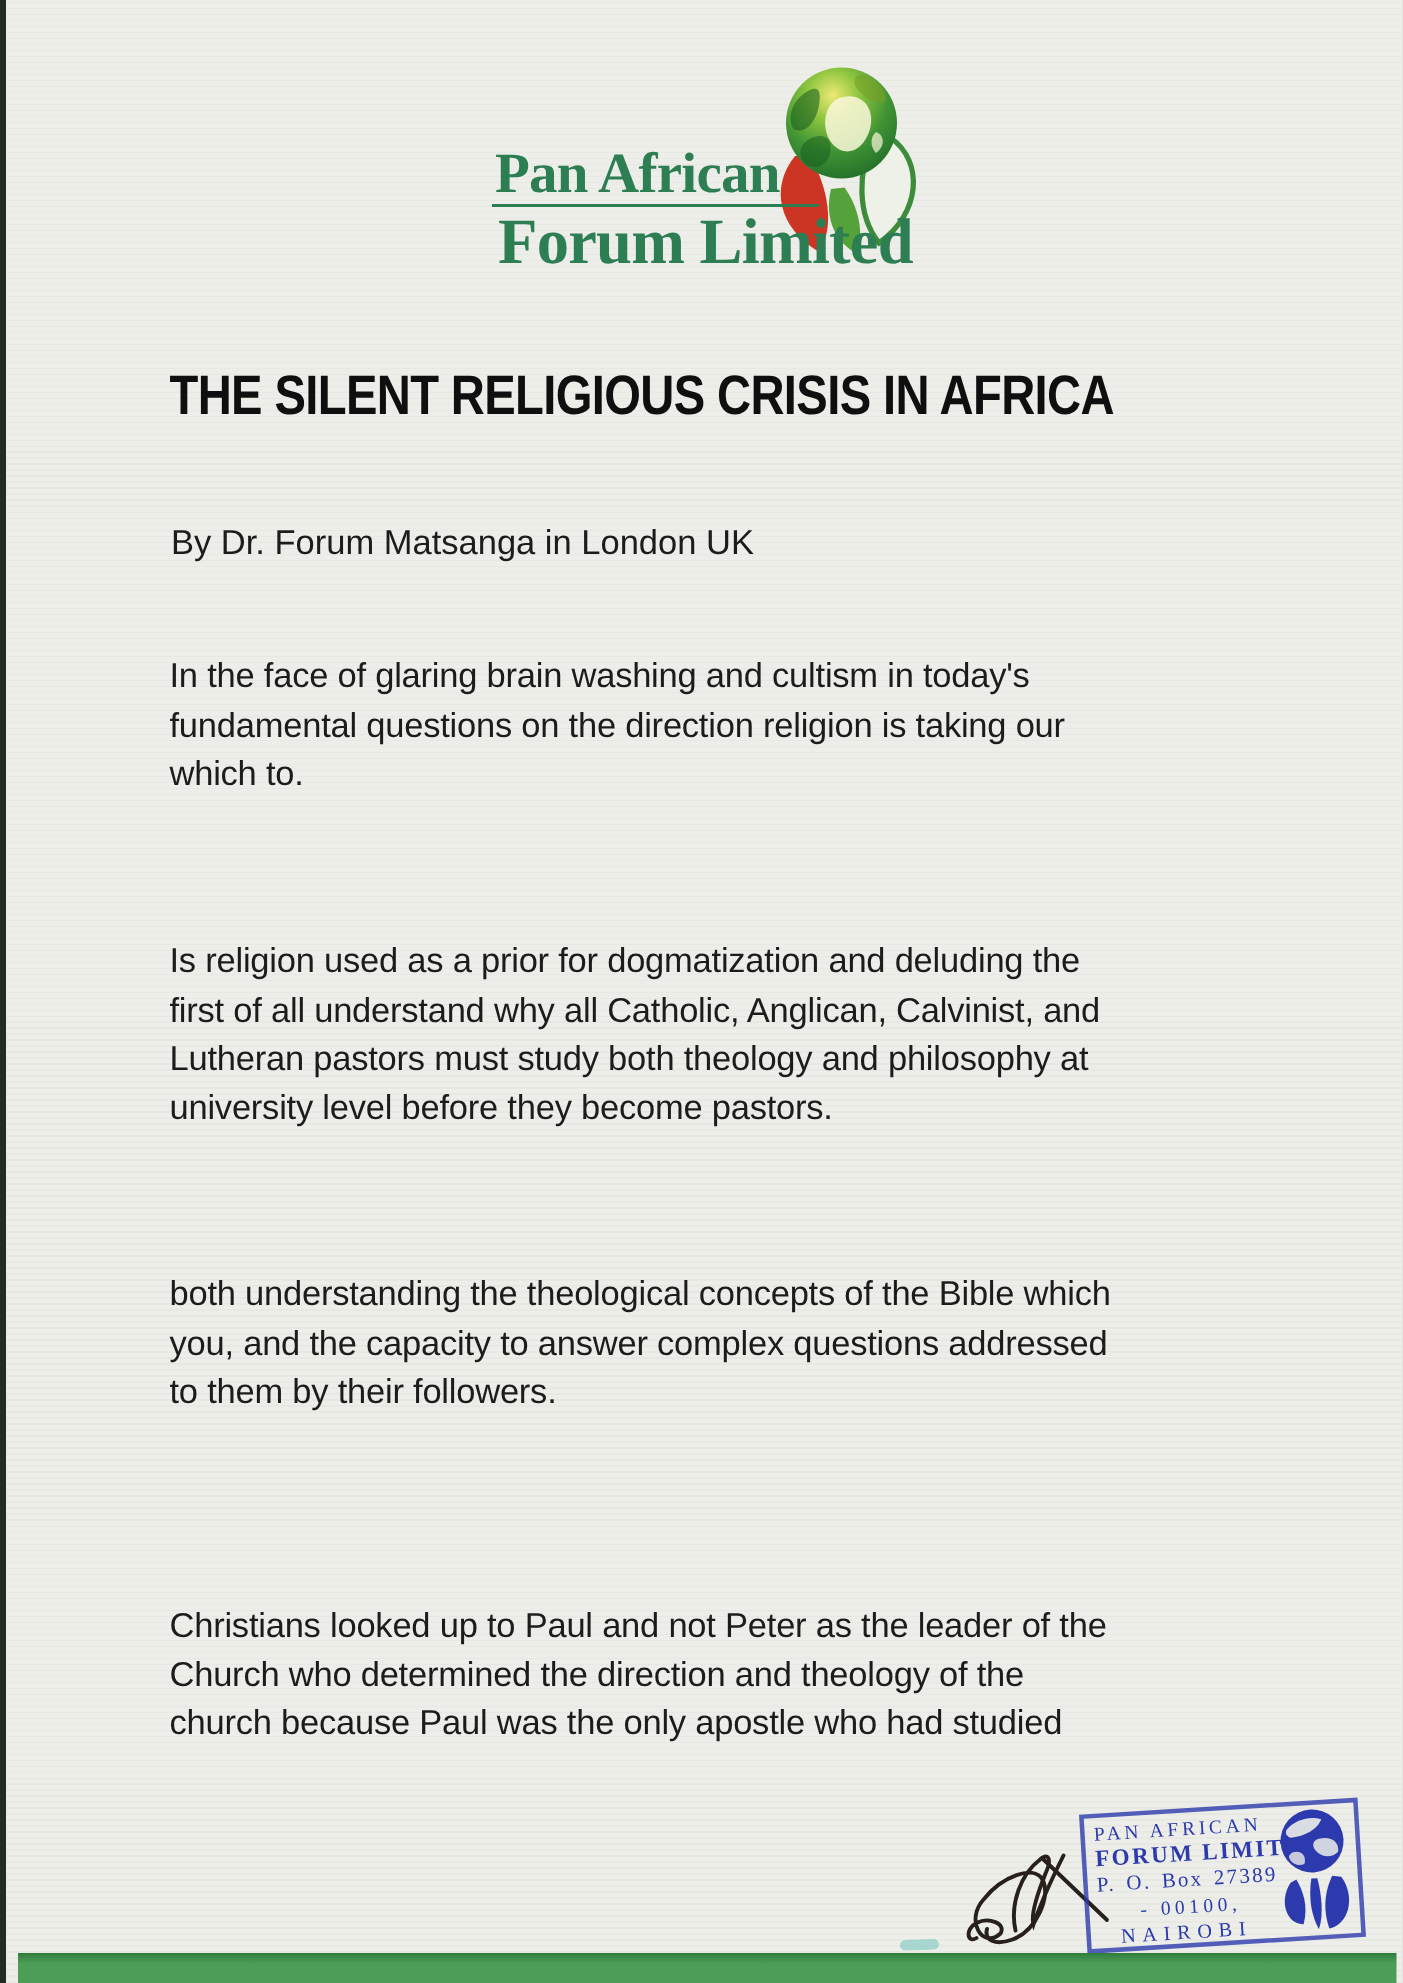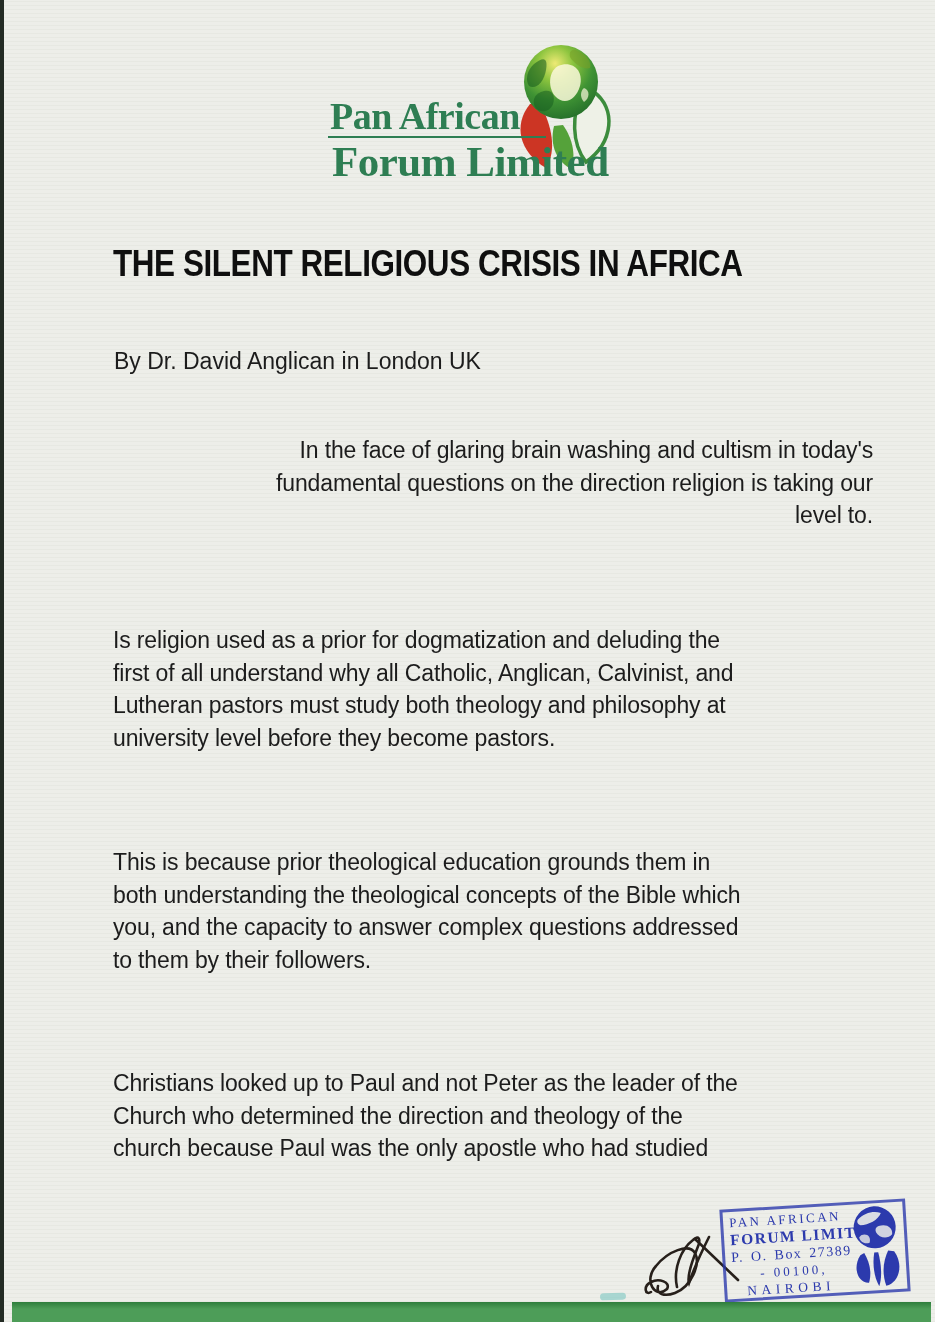--- a/index.html
+++ b/index.html
@@ -31,21 +31,21 @@
     position:absolute;left:113px;top:243px;
     font-weight:bold;font-size:37px;line-height:42px;letter-spacing:-0.5px;color:#0f0f0f;
     transform:scaleX(0.85);transform-origin:left top;white-space:nowrap;
   }
   .byline{
     position:absolute;left:114px;top:346px;
     font-size:23px;line-height:30px;color:#1c1c1c;white-space:nowrap;
   }
   .para{position:absolute;left:113px;width:760px;color:#1c1c1c;}
   .tline{font-size:23px;line-height:32.5px;letter-spacing:-0.15px;white-space:nowrap;}
-  .p1{top:434px;text-align:right;} .p2{top:624px;} .p3{top:846px;} .p4{top:1067px;}
+  .p1{top:434px;} .p2{top:624px;} .p3{top:846px;} .p4{top:1067px;}
 
   
   .signature{position:absolute;left:643px;top:1222px;width:112px;height:86px;}
 
   
   .stamp{
     position:absolute;left:722px;top:1204px;width:186px;height:93px;
     transform:rotate(-3.5deg);transform-origin:center center;
     border:3px solid rgba(44,58,173,0.8);box-sizing:border-box;
     font-family:"Liberation Serif",serif;color:#2c3aad;
@@ -100,37 +100,36 @@
     <path d="M62,36 C76,30 88,40 84,56 C80,70 68,76 59,66 C52,58 52,42 62,36 Z" fill="rgba(250,248,218,0.85)"></path>
     <path d="M88,58 C94,60 94,68 88,72 C84,68 84,61 88,58 Z" fill="rgba(250,248,218,0.7)"></path>
   </svg>
 
   <div class="logo-line1">Pan African</div>
   <div class="logo-underline"></div>
   <div class="logo-line2">Forum Limited</div>
 
   <h1 class="title" style="margin:0;">THE SILENT RELIGIOUS CRISIS IN AFRICA</h1>
 
-  <div class="byline">By Dr. David Anglican in London UK</div>
+  <div class="byline">By Dr. Forum Matsanga in London UK</div>
 
   <div class="para p1">
     <div class="tline">In the face of glaring brain washing and cultism in today's</div>
     <div class="tline">fundamental questions on the direction religion is taking our</div>
-    <div class="tline">level to.</div>
+    <div class="tline">which to.</div>
   </div>
 
   <div class="para p2">
     <div class="tline">Is religion used as a prior for dogmatization and deluding the</div>
     <div class="tline">first of all understand why all Catholic, Anglican, Calvinist, and</div>
     <div class="tline">Lutheran pastors must study both theology and philosophy at</div>
     <div class="tline">university level before they become pastors.</div>
   </div>
 
   <div class="para p3">
-    <div class="tline">This is because prior theological education grounds them in</div>
     <div class="tline">both understanding the theological concepts of the Bible which</div>
     <div class="tline">you, and the capacity to answer complex questions addressed</div>
     <div class="tline">to them by their followers.</div>
   </div>
 
   <div class="para p4">
     <div class="tline">Christians looked up to Paul and not Peter as the leader of the</div>
     <div class="tline">Church who determined the direction and theology of the</div>
     <div class="tline">church because Paul was the only apostle who had studied</div>
   </div>

